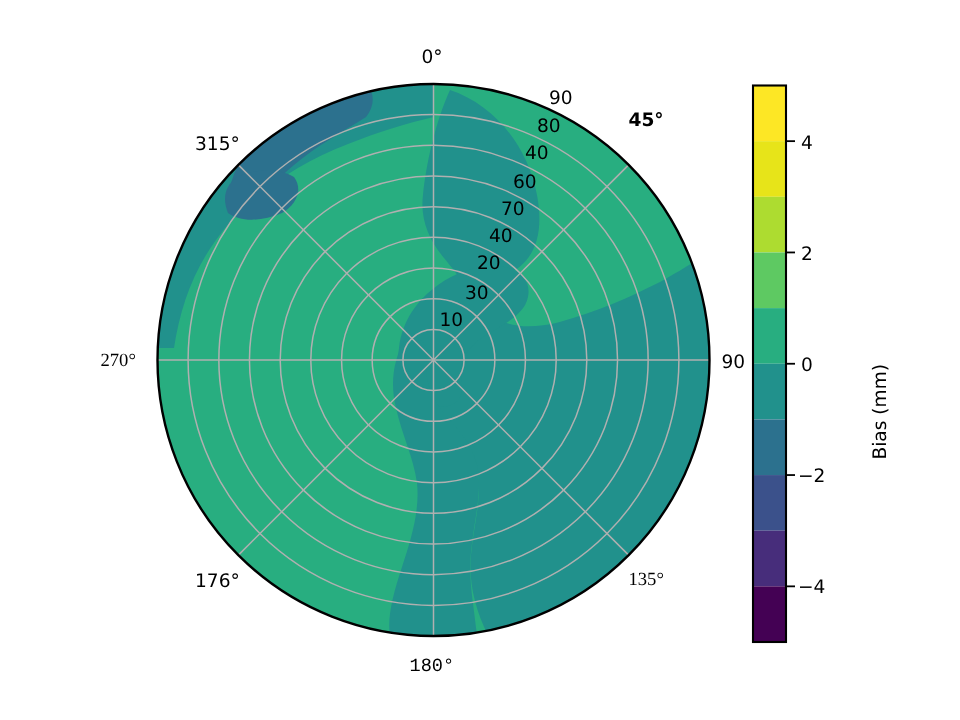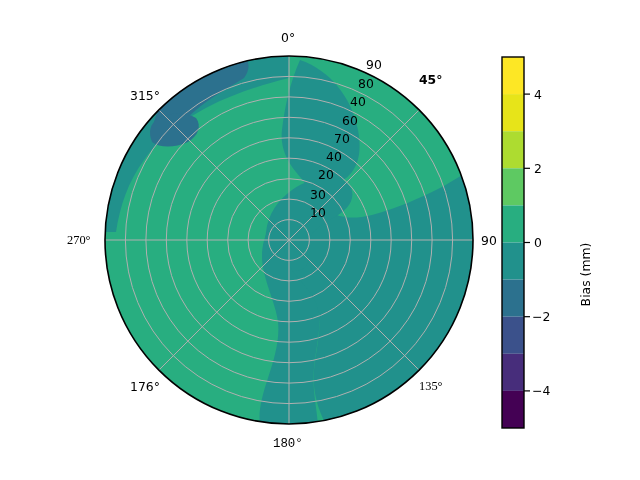--- a/index.html
+++ b/index.html
@@ -155,21 +155,21 @@
 
   <div class="ang-label" style="left:281px; top:30px;">0°</div>
   <div class="ang-label" style="left:419px; top:72px;font-weight:bold;">45°</div>
   <div class="ang-label" style="left:481px; top:233px;">90</div>
   <div class="ang-label" style="left:419px; top:379px;font-family:Liberation Serif, serif;">135°</div>
   <div class="ang-label" style="left:273px; top:437px;font-family:Liberation Mono, monospace;">180°</div>
   <div class="ang-label" style="left:130px; top:379px;">176°</div>
   <div class="ang-label" style="left:67px;  top:233px;font-family:Liberation Serif, serif;">270°</div>
   <div class="ang-label" style="left:130px; top:88px;">315°</div>
 
-  <div class="r-label" style="left:310px; top:205px;">10</div>
+  <div class="r-label" style="left:293px; top:205px;">10</div>
   <div class="r-label" style="left:310px; top:187px;">30</div>
   <div class="r-label" style="left:318px; top:167px;">20</div>
   <div class="r-label" style="left:326px; top:149px;">40</div>
   <div class="r-label" style="left:334px; top:131px;">70</div>
   <div class="r-label" style="left:342px; top:113px;">60</div>
   <div class="r-label" style="left:350px; top:94px;">40</div>
   <div class="r-label" style="left:358px; top:76px;">80</div>
   <div class="r-label" style="left:366px; top:57px;">90</div>
 
   <svg width="60" height="400" style="position:absolute;left:498px;top:40px;">

